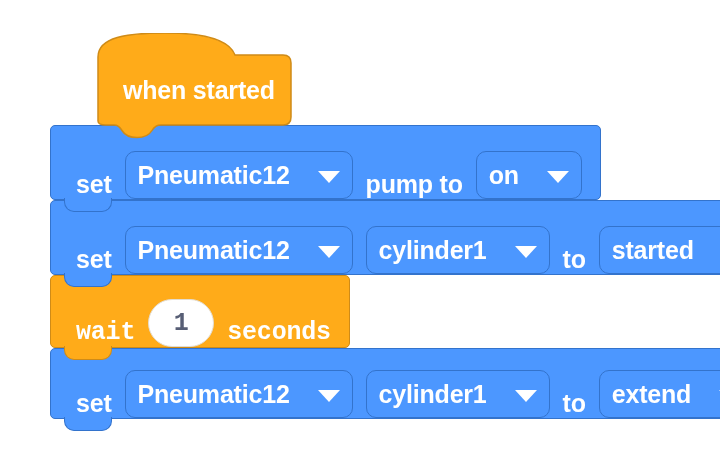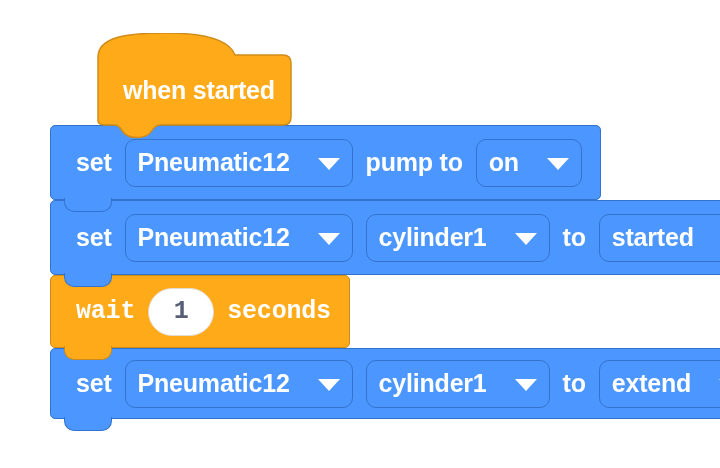--- a/index.html
+++ b/index.html
@@ -12,21 +12,21 @@
   html,body{width:720px;height:468px;}
   body{
     background:var(--background);
     font-family:"Liberation Sans", sans-serif;
     position:relative; overflow:hidden;
   }
   .canvas{position:absolute; inset:0;}
 
   .block{
     position:absolute; left:50px;
-    display:inline-flex; align-items:center;
+    display:inline-flex; align-items:flex-end;
     gap:13px; padding:0 18px 0 25px;
     font-weight:700; font-size:25px; letter-spacing:-0.2px;
     color:var(--text); white-space:nowrap;
     border-radius:5px; border:1.5px solid;
   }
   .blue{ background:var(--action-fill); border-color:var(--action-stroke); }
   .orange{ background:var(--event-fill); border-color:var(--event-stroke); }
 
   .b2{ top:125px; height:75px; z-index:40; }
   .b3{ top:200px; height:75px; z-index:30; }

